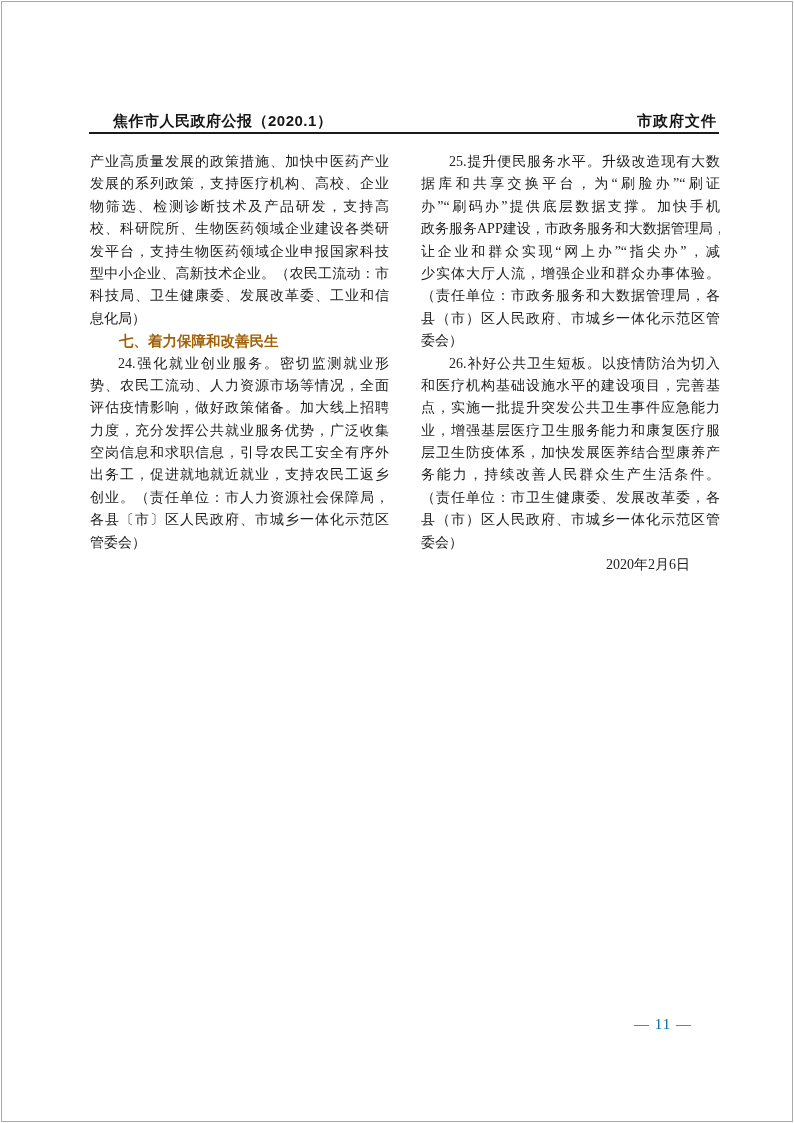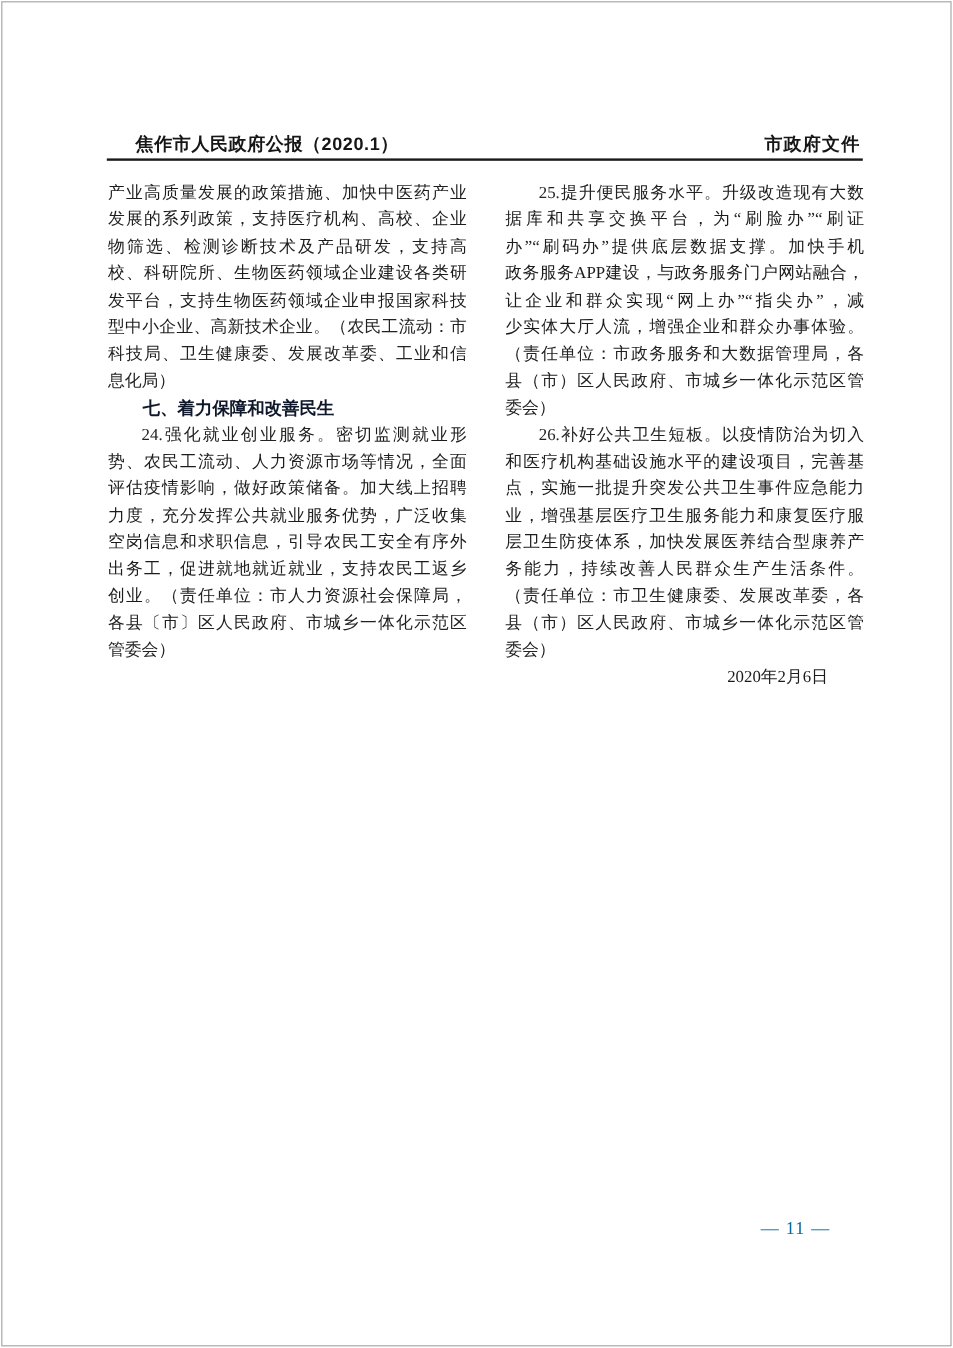--- a/index.html
+++ b/index.html
@@ -67,21 +67,21 @@
     overflow: hidden;
   }
   .line.indent { text-indent: 2em; }
   .line.last   { text-align-last: left; }
   .line.heading {
     text-align-last: left;
     text-indent: 2em;
     font-family: "Liberation Sans", "DejaVu Sans", sans-serif;
     font-weight: bold;
     font-size: 14.5px;
-    color: #0f172a;
+    color: #a16207;
   }
   .line.date {
     text-align-last: right;
     padding-right: 30px;
   }
   .song { font-family: "Liberation Serif", "DejaVu Serif", serif; }
   .kai  { font-family: "Liberation Serif", "DejaVu Serif", serif; color: #222; }
   
   .page-num {
     position: absolute;
@@ -124,21 +124,21 @@
       <div class="line"><span class="song">出务工，促进就地就近就业，支持农民工返乡</span></div>
       <div class="line"><span class="song">创业。</span><span class="kai">（责任单位：市人力资源社会保障局，</span></div>
       <div class="line"><span class="kai">各县〔市〕区人民政府、市城乡一体化示范区</span></div>
       <div class="line last"><span class="kai">管委会）</span></div>
     </div>
 
   <div class="col col-right" id="col-right">
       <div class="line indent"><span class="kai">25.提升便民服务水平。</span><span class="song">升级改造现有大数</span></div>
       <div class="line"><span class="song">据库和共享交换平台，为“刷脸办”“刷证</span></div>
       <div class="line"><span class="song">办”“刷码办”提供底层数据支撑。加快手机</span></div>
-      <div class="line"><span class="song">政务服务APP建设，与政务服务门户网站融合，</span></div>
+      <div class="line"><span class="song">政务服务APP建设，市政务服务和大数据管理局，</span></div>
       <div class="line"><span class="song">让企业和群众实现“网上办”“指尖办”，减</span></div>
       <div class="line"><span class="song">少实体大厅人流，增强企业和群众办事体验。</span></div>
       <div class="line"><span class="kai">（责任单位：市政务服务和大数据管理局，各</span></div>
       <div class="line"><span class="kai">县（市）区人民政府、市城乡一体化示范区管</span></div>
       <div class="line last"><span class="kai">委会）</span></div>
       <div class="line indent"><span class="kai">26.补好公共卫生短板。</span><span class="song">以疫情防治为切入</span></div>
       <div class="line"><span class="song">和医疗机构基础设施水平的建设项目，完善基</span></div>
       <div class="line"><span class="song">点，实施一批提升突发公共卫生事件应急能力</span></div>
       <div class="line"><span class="song">业，增强基层医疗卫生服务能力和康复医疗服</span></div>
       <div class="line"><span class="song">层卫生防疫体系，加快发展医养结合型康养产</span></div>

